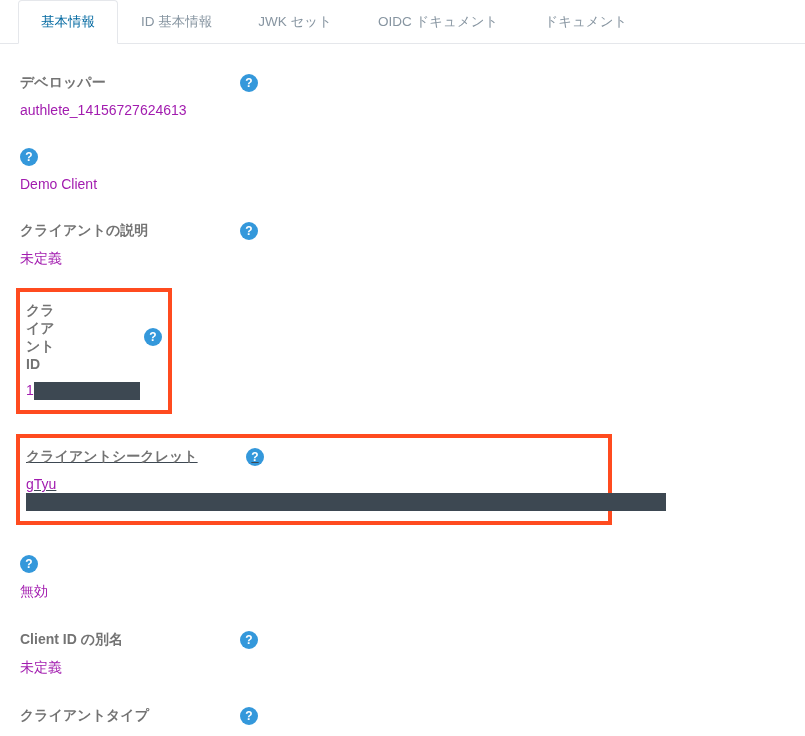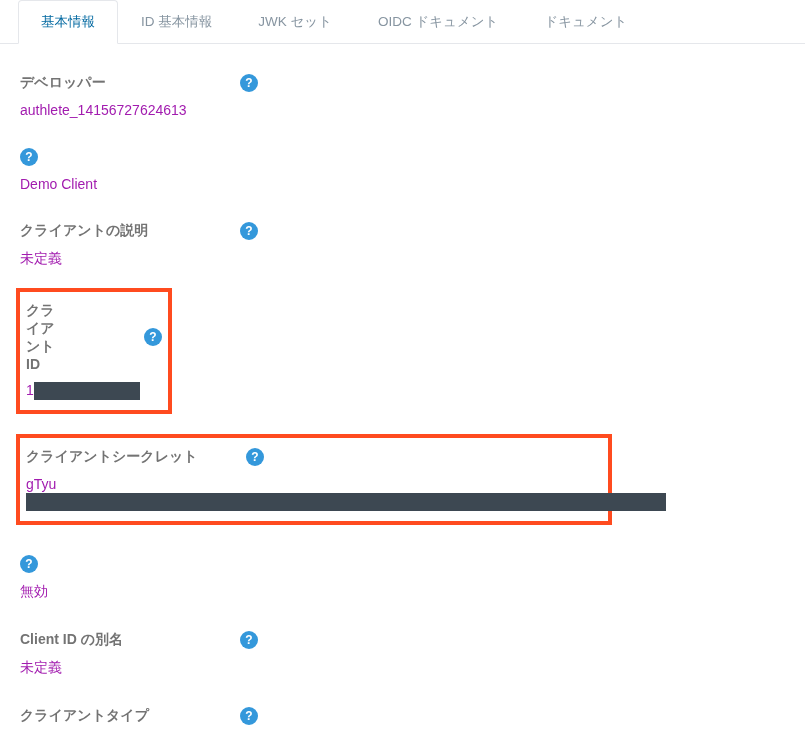--- a/index.html
+++ b/index.html
@@ -11,21 +11,21 @@
     .field { margin-top:30px; }
     .label-row { display:flex; align-items:center; margin-bottom:10px; }
     .label { font-weight:600; color:#737373; font-size:14px; width:220px; }
     .help-icon { display:inline-flex; align-items:center; justify-content:center; width:18px; height:18px; border-radius:50%; background:#3498db; color:#fff; font-size:12px; font-weight:700; cursor:pointer; }
     .value { color:#a21caf; font-size:14px; }
     .redact-box { display:inline-block; background:#3d4852; height:18px; vertical-align:middle; }
     .highlight-box { border:4px solid #ff4b1f; padding:10px 6px 10px 6px; margin-top:20px; }
     .highlight-box .field { margin-top:0; }
     .highlight-box .label-row { margin-bottom:10px; }
     .hb-1 { width:156px; margin-left:-4px; }
-    .hb-2 { width:596px; margin-left:-4px; }
+    .hb-2 { width:596px; margin-left:-4px;text-decoration:underline; }
     #redact-secret { width:640px; }
     #redact-id { width:106px; }
   </style>
 </head>
 <body>
 
 <div class="tabs">
   <div class="tab active">基本情報</div>
   <div class="tab">ID 基本情報</div>
   <div class="tab">JWK セット</div>

